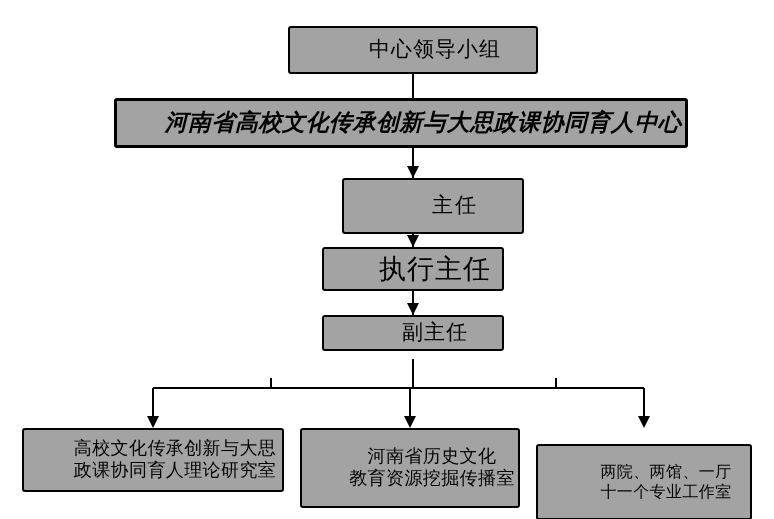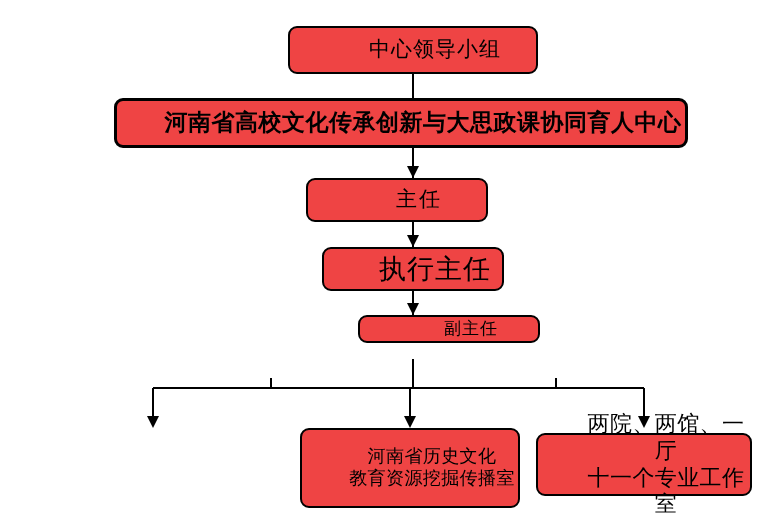--- a/index.html
+++ b/index.html
@@ -16,70 +16,71 @@
   }
   #canvas {
     position: absolute;
     left: 0; top: 0;
     width: 774px;
     height: 519px;
   }
   .node {
     position: absolute;
     box-sizing: border-box;
-    background: #ef4444;
+    background: #a3a3a3;
     border: 2px solid #000000;
-    border-radius: 9px;
+    border-radius: 3px;
     display: flex;
     align-items: center;
     justify-content: center;
     text-align: center;
     color: #000000;
     line-height: 1.22;
     font-family: "Liberation Serif", "DejaVu Serif", serif;
     white-space: pre-line;
     padding-left: 44px;
   }
   .node.thin {
     border-width: 2px;
   }
   .node.thick {
     border-width: 3px;
+    font-style: italic;
   }
   .n-top {
     left: 288px; top: 26px; width: 250px; height: 48px;
     font-size: 21px; letter-spacing: 1px;
   }
   .n-center {
     left: 114px; top: 98px; width: 574px; height: 50px;
     font-size: 23px; font-weight: bold; letter-spacing: 0.5px;
   }
   .n-director {
-    left: 306px; top: 178px; width: 182px; height: 44px;
+    left: 342px; top: 178px; width: 182px; height: 56px;
     font-size: 21px; letter-spacing: 2px;
   }
   .n-exec {
     left: 322px; top: 247px; width: 182px; height: 44px;
     font-size: 27px; letter-spacing: 1px;
   }
   .n-vice {
-    left: 322px; top: 315px; width: 182px; height: 28px;
-    font-size: 17px; letter-spacing: 1px; margin-left: 36px;
+    left: 322px; top: 315px; width: 182px; height: 36px;
+    font-size: 21px; letter-spacing: 1px;
   }
   .n-leaf1 {
     left: 22px; top: 428px; width: 262px; height: 64px;
     font-size: 18px; letter-spacing: 0.4px;
   }
   .n-leaf2 {
     left: 300px; top: 428px; width: 220px; height: 80px;
     font-size: 18px; letter-spacing: 0.4px;
   }
   .n-leaf3 {
-    left: 536px; top: 433px; width: 216px; height: 63px;
-    font-size: 22px; letter-spacing: 0.4px;
+    left: 536px; top: 444px; width: 216px; height: 76px;
+    font-size: 16px; letter-spacing: 0.4px;
   }
   #connectors {
     position: absolute;
     left: 0; top: 0;
     width: 774px;
     height: 519px;
     pointer-events: none;
   }
 </style>
 </head>
@@ -122,20 +123,22 @@
   <div class="node thin n-top">中心领导小组</div>
 
   <div class="node thick n-center">河南省高校文化传承创新与大思政课协同育人中心</div>
 
   <div class="node thin n-director">主任</div>
 
   <div class="node thin n-exec">执行主任</div>
 
   <div class="node thin n-vice">副主任</div>
 
+  <div class="node thin n-leaf1">高校文化传承创新与大思
+政课协同育人理论研究室</div>
 
   <div class="node thin n-leaf2">河南省历史文化
 教育资源挖掘传播室</div>
 
   <div class="node thin n-leaf3">两院、两馆、一厅
 十一个专业工作室</div>
 
 </div>
 
 </body></html>

